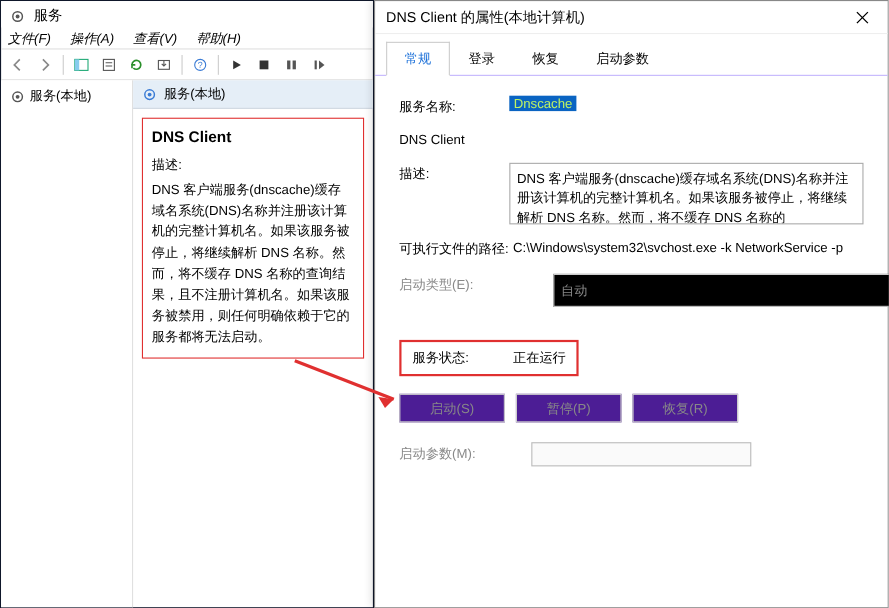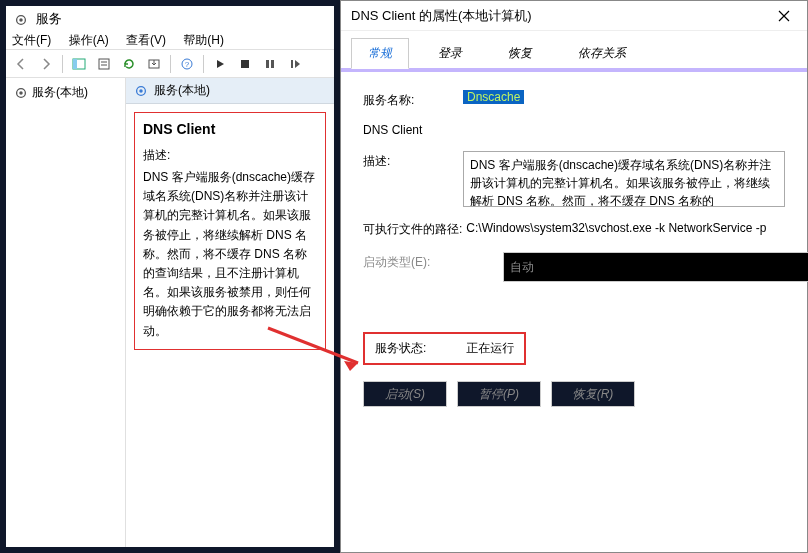--- a/index.html
+++ b/index.html
@@ -1,23 +1,23 @@
 <!DOCTYPE html>
 <html><head>
 <meta charset="utf-8">
 <style>
 * { box-sizing: border-box; margin: 0; padding: 0; font-family: "Microsoft YaHei", "Segoe UI", sans-serif; }
 body { width: 808px; height: 553px; background: #fff; font-size: 12px; color: #000; position: relative; overflow: hidden; }
 
 
-.main-window { position: absolute; left: 0; top: 0; width: 340px; height: 553px; border: 6px solid #0f172a; background: #fff; }
+.main-window { position: absolute; left: 0; top: 0; width: 340px; height: 553px; border: 1px solid #0f172a; background: #fff; }
 .title-bar { height: 24px; background: #fff; padding: 4px 8px; font-size: 13px; }
 .title-bar .icon { display:inline-block; width:14px; height:14px; vertical-align:middle; margin-right:4px; }
 .menu-bar { height: 20px; padding: 2px 6px; border-bottom: 1px solid #e0e0e0; }
-.menu-bar span { margin-right: 14px; cursor: default; }
+.menu-bar span { margin-right: 14px; cursor: default; font-style: italic; }
 .toolbar { height: 28px; padding: 2px 4px; border-bottom: 1px solid #e0e0e0; display:flex; align-items:center; gap:3px; }
 .tb-btn { width: 22px; height: 22px; border: 1px solid transparent; display:inline-flex; align-items:center; justify-content:center; }
 .tb-sep { width:1px; height:18px; background:#ccc; margin: 0 2px; }
 
 .body-split { display:flex; height: calc(100% - 72px); }
 .left-pane { width: 120px; border-right: 1px solid #e0e0e0; padding: 4px 6px; background:#fff; }
 .tree-item { display:flex; align-items:center; gap:4px; padding:2px 2px; }
 .gear-icon { width:14px; height:14px; }
 
 .right-pane { flex:1; display:flex; flex-direction:column; }
@@ -25,34 +25,34 @@
 .detail-box { margin:8px; border:1px solid #e03030; padding:8px; }
 .detail-title { font-weight:bold; font-size:14px; margin-bottom:10px; }
 .detail-label { margin-bottom:4px; }
 .detail-desc { line-height:1.6; }
 
 
 .dialog { position:absolute; left:340px; top:0; width:468px; height:553px; background:#fff; border:1px solid #888; box-shadow: -2px 0 8px rgba(0,0,0,.15); }
 .dlg-title-bar { height:30px; display:flex; align-items:center; padding:0 0 0 10px; border-bottom:1px solid #eee;justify-content:center; }
 .dlg-title-bar .title-text { flex:1; font-size:13px; }
 .close-btn { width:46px; height:30px; display:flex; align-items:center; justify-content:center; }
-.tabs { display:flex; padding: 6px 10px 0 10px; border-bottom:4px solid #c4b5fd; gap:12px;font-style:italic; }
+.tabs { display:flex; padding: 6px 10px 0 10px; border-bottom:1px solid #c4b5fd; gap:0; }
 .tab { padding:6px 16px; border:1px solid transparent; border-bottom:none; cursor:default; position:relative; top:1px; }
 .tab.active { border:1px solid #ccc; border-bottom:1px solid #fff; background:#fff; color:#1a6fd8; }
 .dlg-body { padding: 18px 22px; }
 .row { display:flex; align-items:flex-start; margin-bottom:14px; }
 .row .lbl { width:100px; padding-top:2px; }
 .row .val { flex:1; }
 .sel-text { background:#0a64c2; color:#bef264; padding:0 4px; display:inline-block; }
 .desc-box { width:100%; height:56px; border:1px solid #aaa; padding:4px 6px; font-size:12px; line-height:1.5; overflow:hidden; resize:none; font-family:inherit; }
 .select-dis { width:100%; height:24px; border:1px solid #ccc; padding:14px 6px; color:#888; background:#000000; display:flex; align-items:center; justify-content:space-between;margin-left:40px; }
 .chev { color:#888; }
-.red-box { border:2px solid #e03030; padding:6px 10px; display:inline-flex; align-items:center; gap:40px; margin-top:36px; margin-bottom:16px; }
+.red-box { border:2px solid #e03030; padding:6px 10px; display:inline-flex; align-items:center; gap:40px; margin-top:16px; margin-bottom:16px; }
 .btn-row { display:flex; gap:10px; margin-bottom:18px; }
-.btn { width:84px; height:26px; border:1px solid #ccc; background:#0f172a; color:#888; display:flex; align-items:center; justify-content:center;font-style:italic; }
+.btn { width:96px; height:26px; border:1px solid #ccc; background:#4c1d95; color:#888; display:flex; align-items:center; justify-content:center; }
 .hint { margin-bottom:30px; }
 .param-input { width:200px; height:22px; border:1px solid #bbb; }
 
 
 .arrow { position:absolute; left:258px; top:318px; pointer-events:none; }
 
 svg { display:block; }
 </style>
 </head>
 <body>
@@ -172,21 +172,21 @@
     <div class="close-btn">
       <svg width="12" height="12" viewBox="0 0 12 12">
           <path d="M1 1l10 10M11 1L1 11" stroke="#000" stroke-width="1.2"></path>
         </svg>
     </div>
   </div>
   <div class="tabs">
     <div class="tab active">常规</div>
     <div class="tab">登录</div>
     <div class="tab">恢复</div>
-    <div class="tab">依存关系</div>
+    <div class="tab">启动参数</div>
   </div>
   <div class="dlg-body">
     <div class="row">
       <div class="lbl">服务名称:</div>
       <div class="val"><span class="sel-text">Dnscache</span></div>
     </div>
     <div class="row">
       <div class="val">DNS Client</div>
     </div>
     <div class="row">
@@ -214,19 +214,23 @@
       <span>正在运行</span>
     </div>
 
     <div class="btn-row">
       <div class="btn">启动(S)</div>
       <div class="btn">暂停(P)</div>
       <div class="btn">恢复(R)</div>
     </div>
 
 
+    <div class="row">
+      <div class="lbl" style="width:120px;color:#888">启动参数(M):</div>
+      <div class="val"><input class="param-input" disabled="" style=""></div>
+    </div>
   </div>
 </div>
 
 <svg class="arrow" width="120" height="60" viewBox="0 0 120 60">
   <path d="M10 10 L100 45" stroke="#e03030" stroke-width="3" fill="none"></path>
   <path d="M100 45 l-14 -2 l6 10 z" fill="#e03030"></path>
 </svg>
 
 </body></html>

